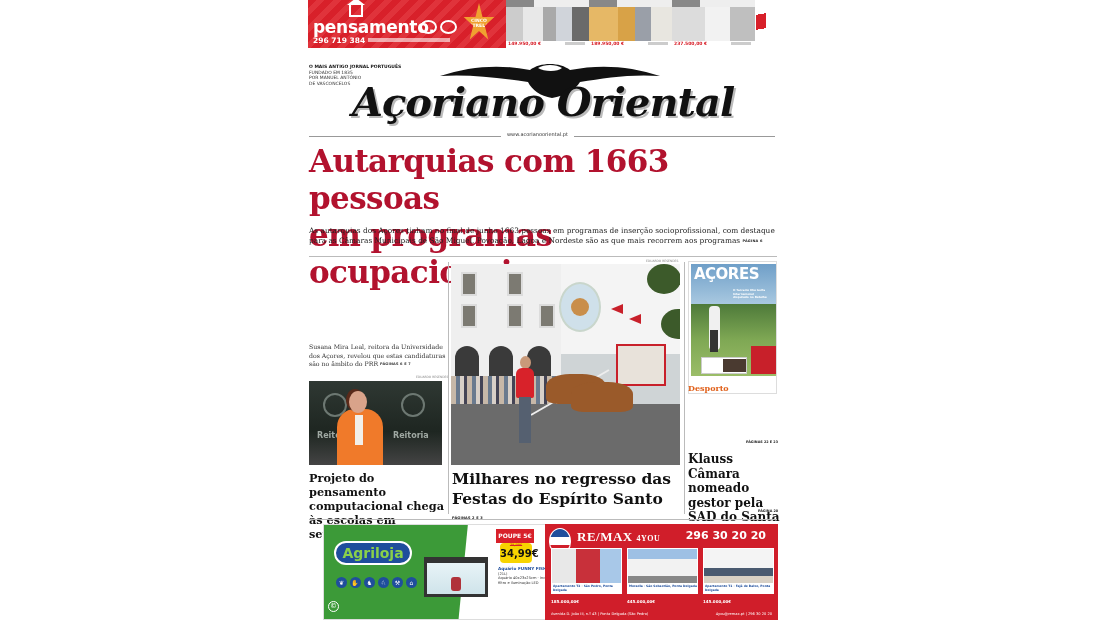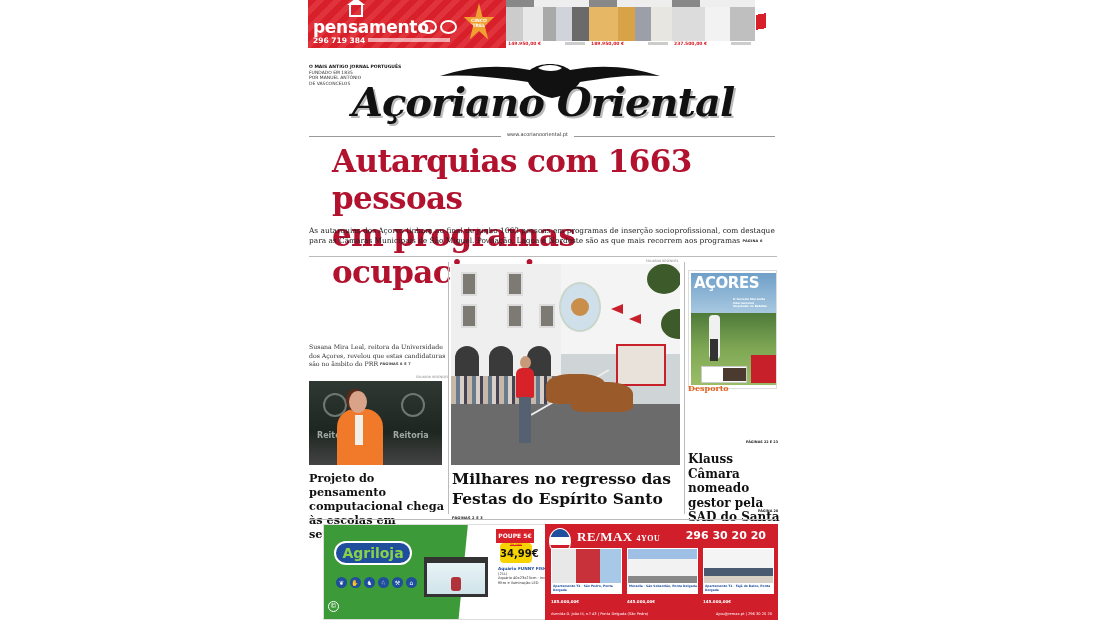--- a/index.html
+++ b/index.html
@@ -35,21 +35,21 @@
   .mast-left .tag { font-weight: bold; color: #111; }
   .mast-right { position: absolute; right: 6px; top: 63px; text-align: right; font-family: "DejaVu Sans", sans-serif; font-size: 4.5px; line-height: 5.5px; color: #333; }
   .mast-right .gap { height: 8px; }
   .mast-right .price { font-size: 6.5px; font-weight: bold; color: #111; line-height: 8px; }
   .eagle { position: absolute; left: 134px; top: 58px; width: 220px; height: 40px; }
   .logo { position: absolute; left: 42px; top: 80px; width: 390px; text-align: center; font-family: "DejaVu Serif", serif; font-weight: bold; font-size: 40px; letter-spacing: -1px; color: #111; font-style: italic; text-shadow: 2px 2px 0 #bbb; line-height: 44px; }
   .mast-rule { position: absolute; left: 3px; top: 136px; width: 466px; height: 1px; background: #999; }
   .mast-url { position: absolute; left: 195px; top: 131px; padding: 0 6px; background: #fff; font-family: "DejaVu Sans", sans-serif; font-size: 5px; color: #333; }
 
   
-  .headline { position: absolute; left: 3px; top: 143px; width: 470px; font-family: "DejaVu Serif", serif; font-weight: bold; font-size: 31px; line-height: 37px; color: #b2122e; letter-spacing: -0.6px; margin-left: 23px; }
+  .headline { position: absolute; left: 3px; top: 143px; width: 470px; font-family: "DejaVu Serif", serif; font-weight: bold; font-size: 31px; line-height: 37px; color: #b2122e; letter-spacing: -0.6px; }
   .standfirst { position: absolute; left: 3px; top: 226px; width: 468px; font-family: "DejaVu Serif", serif; font-size: 7.4px; line-height: 10px; color: #222; }
   .pg { font-family: "DejaVu Sans", sans-serif; font-size: 3.5px; font-weight: bold; letter-spacing: 0.2px; vertical-align: middle; }
   .rule { position: absolute; height: 1px; background: #bbb; }
 
   
   .uac-title { position: absolute; left: 3px; top: 262px; width: 140px; font-family: "DejaVu Serif", serif; font-size: 15px; line-height: 18.5px; color: #111; font-weight: 600; }
   .uac-body { position: absolute; left: 3px; top: 343px; width: 140px; font-size: 6.2px; line-height: 8.7px; color: #333; }
   .credit { position: absolute; font-family: "DejaVu Sans", sans-serif; font-size: 3px; color: #888; }
   .reitora { position: absolute; left: 3px; top: 381px; width: 133px; height: 84px; background: linear-gradient(180deg,#2f3833 0%,#1e2621 60%,#444 100%); overflow: hidden; }
   .reitora .seal { position: absolute; top: 12px; width: 24px; height: 24px; border-radius: 50%; border: 2px solid #6d7872; }
@@ -73,21 +73,21 @@
   .festas-photo .sign:after { content:""; position:absolute; left:10px; top:14px; width:18px; height:18px; border-radius:50%; background:#c98e4a; }
   .festas-photo .flag { position: absolute; width: 0; height: 0; border-top: 5px solid transparent; border-bottom: 5px solid transparent; border-right: 12px solid #c8202a; }
   .festas-photo .ox { position: absolute; height: 30px; background: #9a5a2a; border-radius: 40% 40% 20% 20%; }
   .festas-photo .man { position: absolute; left: 65px; top: 104px; width: 18px; height: 30px; background: #d8222a; border-radius: 6px 6px 2px 2px; }
   .festas-photo .legs { position: absolute; left: 68px; top: 133px; width: 12px; height: 46px; background: #556070; }
   .festas-photo .mhead { position: absolute; left: 69px; top: 92px; width: 11px; height: 13px; background: #c99a7a; border-radius: 50%; }
   .festas-photo .cart { position: absolute; left: 165px; top: 80px; width: 50px; height: 42px; background: #e8e2da; border: 2px solid #c8202a; }
   .festas-title { position: absolute; left: 146px; top: 469px; width: 232px; font-size: 15.5px; line-height: 19.5px; color: #111; font-weight: 600; }
 
   
-  .mag-cover { position: absolute; left: 382px; top: 270px; width: 89px; height: 119px; background: #fff; border: 1px solid #ddd; overflow: hidden; }
+  .mag-cover { position: absolute; left: 382px; top: 261px; width: 89px; height: 133px; background: #fff; border: 1px solid #ddd; overflow: hidden; }
   .mag-cover .sky { position: absolute; left: 2px; top: 2px; width: 85px; height: 40px; background: linear-gradient(180deg,#6f9fc8,#a8c8e0); }
   .mag-cover .title { position: absolute; left: 5px; top: 3px; font-family: "DejaVu Sans", sans-serif; font-weight: bold; font-size: 15px; color: #fff; letter-spacing: -0.5px; }
   .mag-cover .sub { position: absolute; left: 44px; top: 27px; width: 36px; font-family: "DejaVu Sans", sans-serif; font-size: 2.8px; color: #fff; line-height: 3.5px; font-weight: bold; }
   .mag-cover .grass { position: absolute; left: 2px; top: 42px; width: 85px; height: 72px; background: linear-gradient(180deg,#4e7a3a 0%,#7fa854 50%,#9bbd68 100%); }
   .mag-cover .golfer { position: absolute; left: 20px; top: 44px; width: 11px; height: 44px; background: #f0f0f0; border-radius: 4px; }
   .mag-cover .golfleg { position: absolute; left: 21px; top: 68px; width: 8px; height: 22px; background: #333; }
   .mag-cover .box { position: absolute; left: 62px; top: 84px; width: 25px; height: 28px; background: #c8202a; }
   .mag-cover .inset { position: absolute; left: 12px; top: 95px; width: 46px; height: 17px; background: #fff; border: 1px solid #ccc; }
   .mag-cover .inset b { position: absolute; left: 21px; top: 1px; width: 23px; height: 13px; background: #4a3a30; }
   .desporto-kicker { position: absolute; left: 382px; top: 383px; font-family: "DejaVu Serif", serif; font-weight: bold; font-size: 8px; color: #e0601a; }

